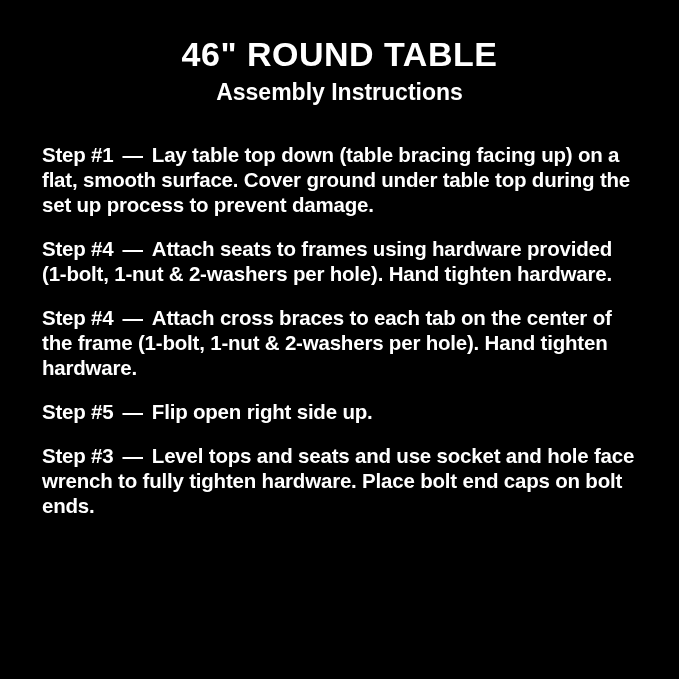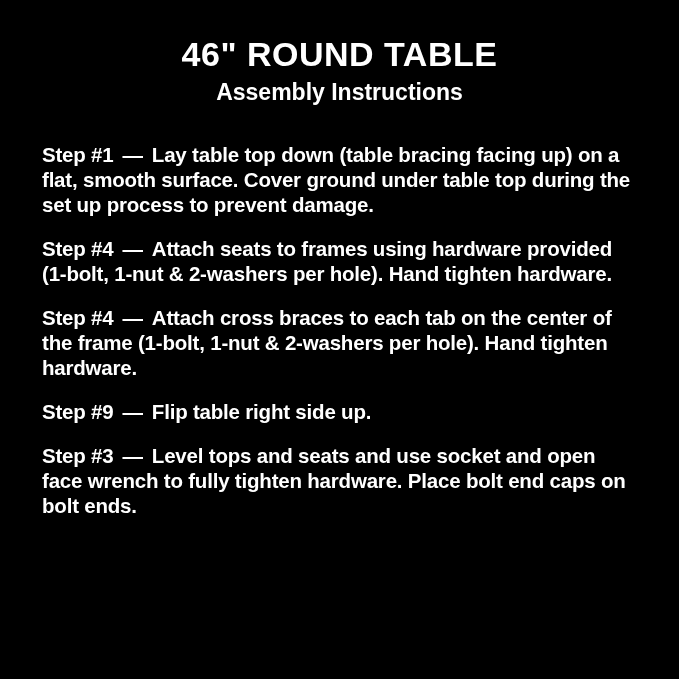--- a/index.html
+++ b/index.html
@@ -57,17 +57,17 @@
   </div>
 
   <div class="steps">
     <p class="step"><span>Step #1</span><span class="dash">—</span><span>Lay table top down (table bracing facing up) on a flat, smooth surface. Cover ground under table top during the set up process to prevent damage.</span></p>
 
 
     <p class="step"><span>Step #4</span><span class="dash">—</span><span>Attach seats to frames using hardware provided (1-bolt, 1-nut &amp; 2-washers per hole). Hand tighten hardware.</span></p>
 
     <p class="step"><span>Step #4</span><span class="dash">—</span><span>Attach cross braces to each tab on the center of the frame (1-bolt, 1-nut &amp; 2-washers per hole). Hand tighten hardware.</span></p>
 
-    <p class="step"><span>Step #9</span><span class="dash">—</span><span>Flip table right side up.</span></p>
+    <p class="step"><span>Step #5</span><span class="dash">—</span><span>Flip open right side up.</span></p>
 
-    <p class="step"><span>Step #3</span><span class="dash">—</span><span>Level tops and seats and use socket and open face wrench to fully tighten hardware. Place bolt end caps on bolt ends.</span></p>
+    <p class="step"><span>Step #3</span><span class="dash">—</span><span>Level tops and seats and use socket and hole face wrench to fully tighten hardware. Place bolt end caps on bolt ends.</span></p>
   </div>
 </div>
 
 </body></html>

